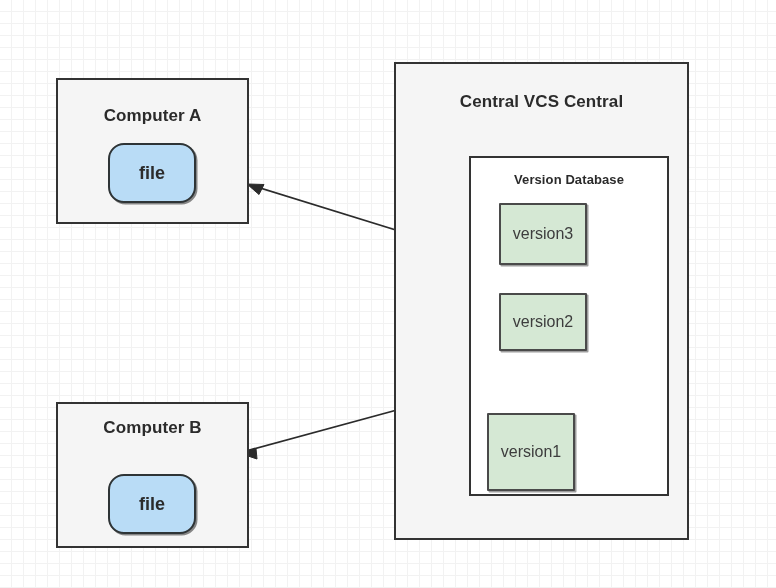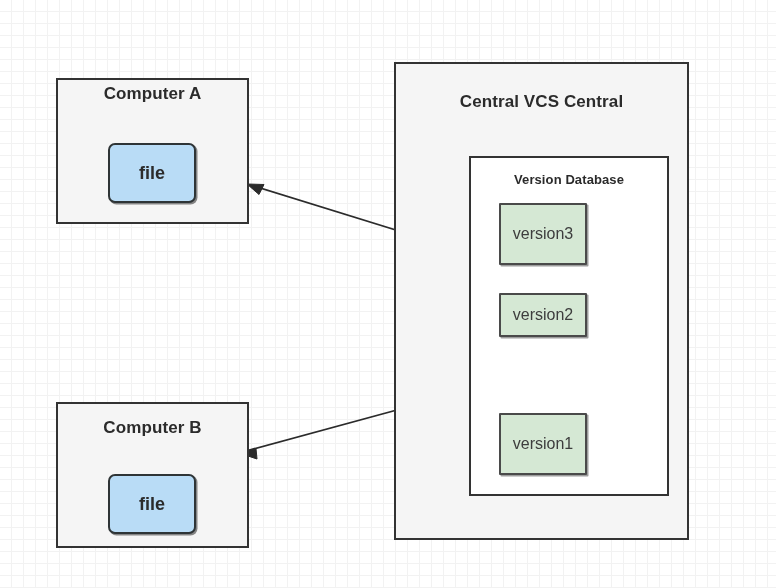--- a/index.html
+++ b/index.html
@@ -62,21 +62,21 @@
     font-size: 13px;
     font-weight: bold;
     color: #2b2b2b;
     letter-spacing: 0.1px;
     white-space: nowrap;
   }
 
   .file-box {
     background: #b9dcf6;
     border: 2px solid #2e3436;
-    border-radius: 7px;
+    border-radius: 16px;
     align-items: center;
     box-shadow: 1.5px 1.5px 0 rgba(40,40,40,0.55);
   }
   .file-label {
     font-size: 18px;
     font-weight: bold;
     color: #2b2b2b;
   }
 
   .version-box {
@@ -121,21 +121,21 @@
     <g>
       <line class="edge-path" x1="441" y1="244" x2="254" y2="186"></line>
       <polygon class="edge-head" points="247,184 264,184.5 259,194.5"></polygon>
     </g>
     <g>
       <line class="edge-path" x1="441" y1="398" x2="246" y2="451"></line>
       <polygon class="edge-head" points="239,453 256,448.5 257,459"></polygon>
     </g>
   </svg>
 
-  <div class="node container-box" style="left:56px; top:78px; width:193px; height:146px; padding-top:4px;">
+  <div class="node container-box" style="left:56px; top:78px; width:193px; height:146px; padding-top:26px;">
     <span class="container-title">Computer A</span>
   </div>
   <div class="node file-box" style="left:108px; top:143px; width:88px; height:60px;">
     <span class="file-label">file</span>
   </div>
 
   <div class="node container-box" style="left:56px; top:402px; width:193px; height:146px; padding-top:14px;">
     <span class="container-title">Computer B</span>
   </div>
   <div class="node file-box" style="left:108px; top:474px; width:88px; height:60px;">
@@ -147,21 +147,21 @@
   </div>
 
   <div class="node plain-box" style="left:441px; top:156px; width:200px; height:340px; padding-top:14px;margin-left:28px;">
     <span class="subtitle">Version Database</span>
   </div>
 
   <div class="node version-box" style="left:499px; top:203px; width:88px; height:62px;">
     <span class="version-label">version3</span>
   </div>
 
-  <div class="node version-box" style="left:499px; top:293px; width:88px; height:44px;">
+  <div class="node version-box" style="left:499px; top:293px; width:88px; height:58px;">
     <span class="version-label">version2</span>
   </div>
 
-  <div class="node version-box" style="left:499px; top:413px; width:88px; height:62px;">
+  <div class="node version-box" style="left:487px; top:413px; width:88px; height:78px;">
     <span class="version-label">version1</span>
   </div>
 
 </div>
 
 </body></html>

